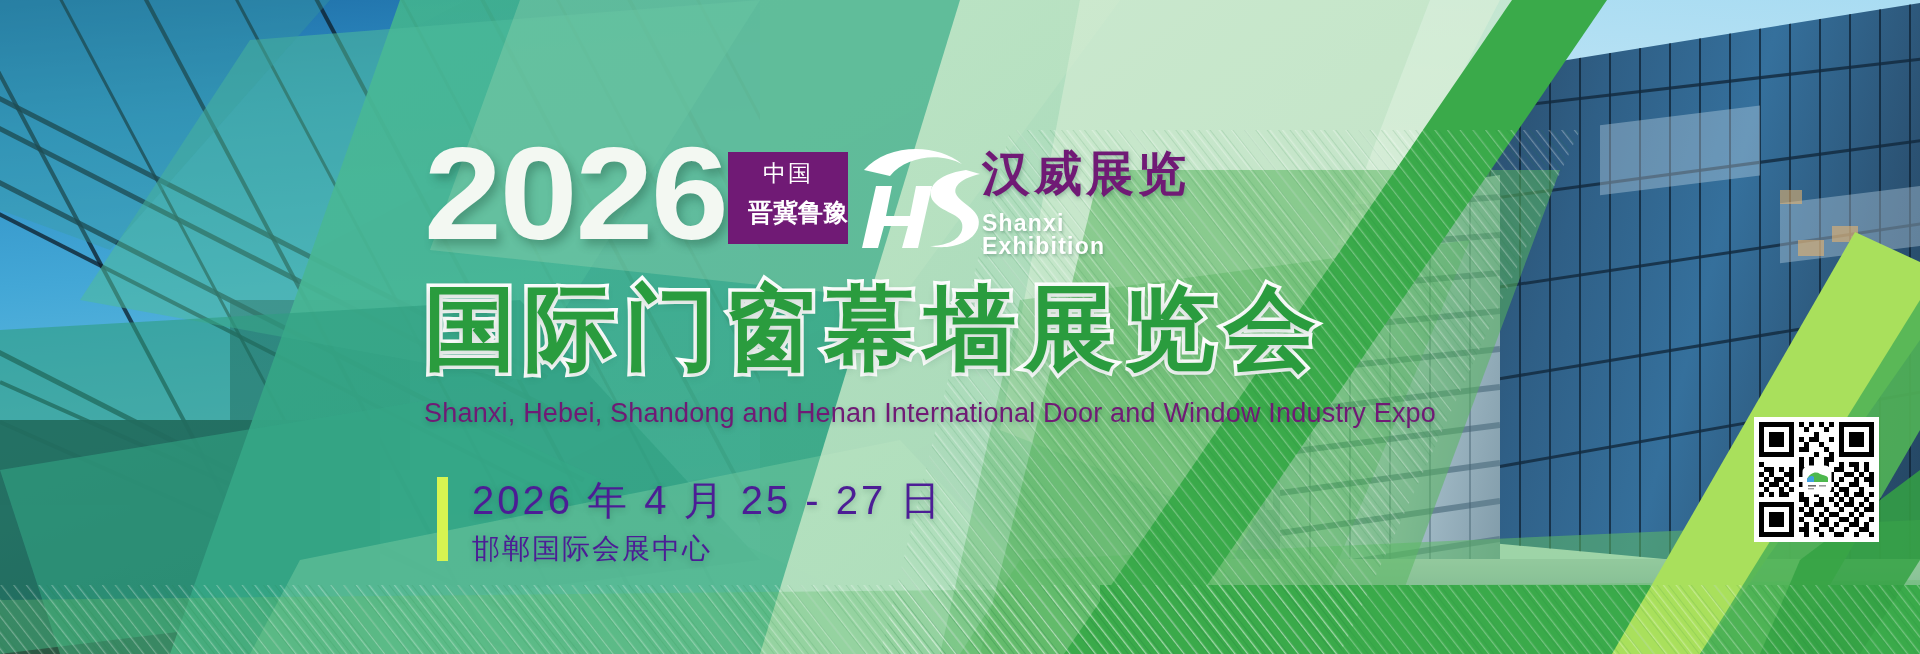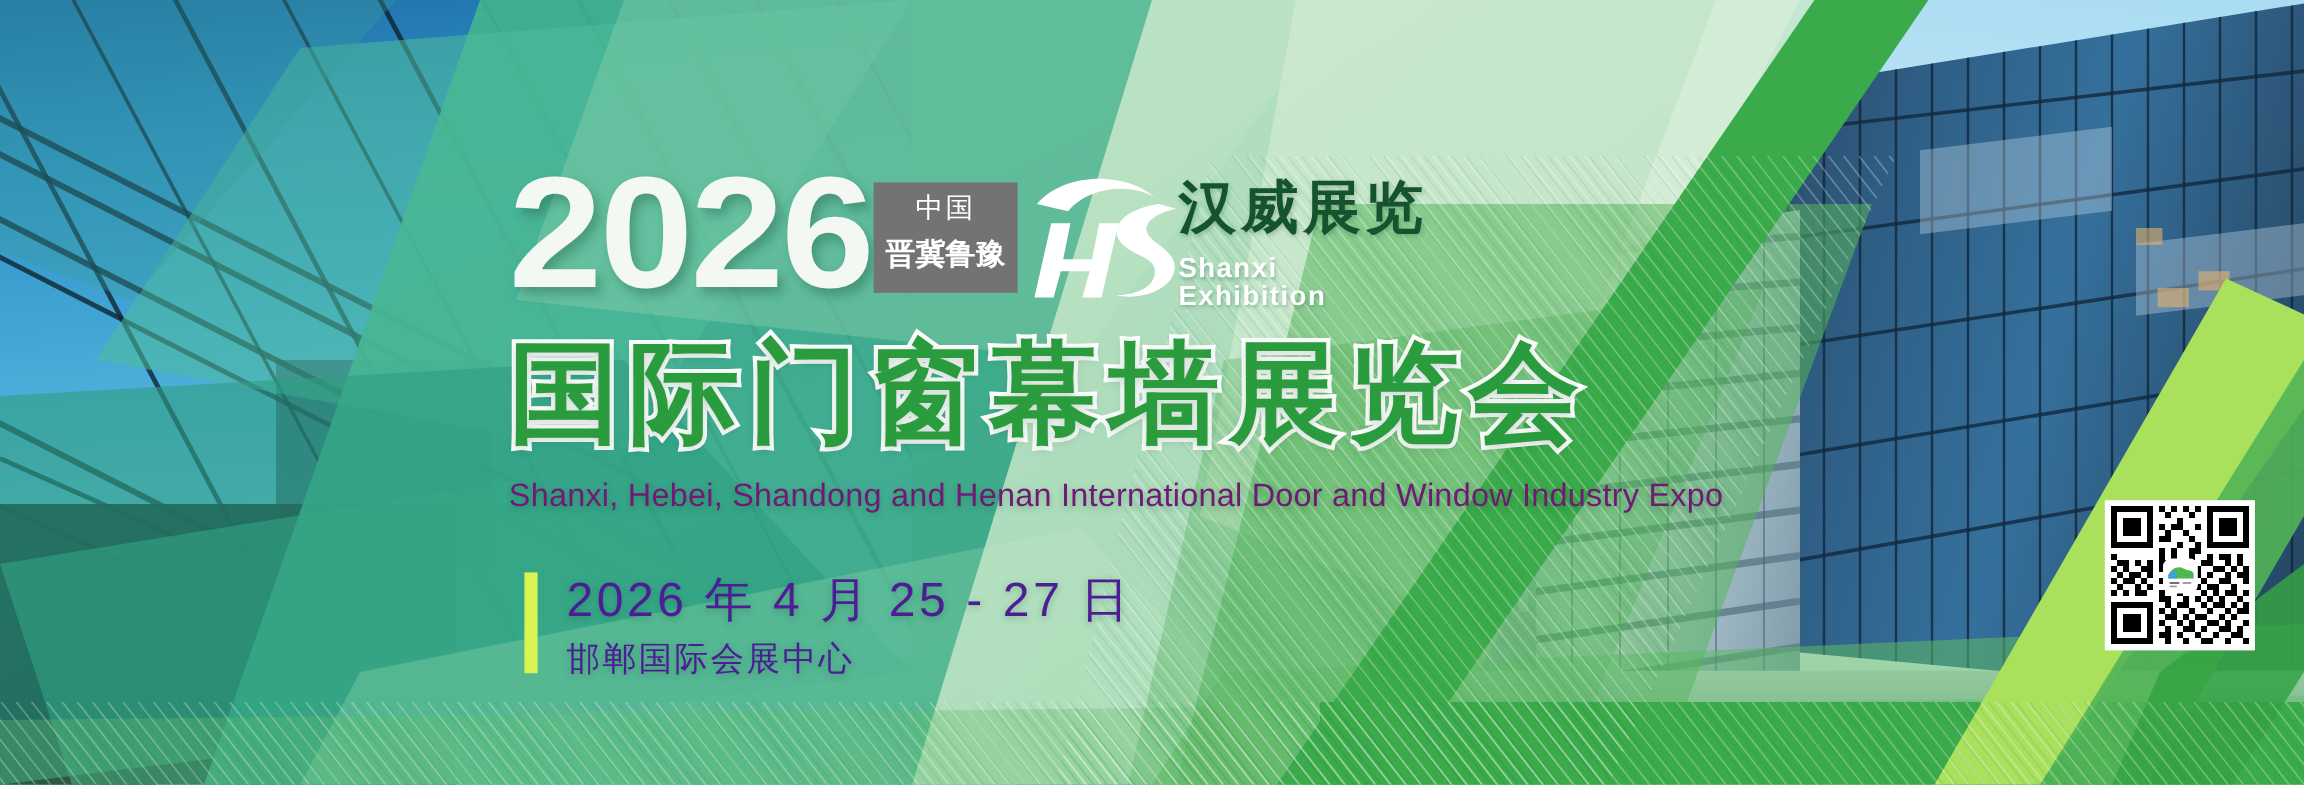--- a/index.html
+++ b/index.html
@@ -51,35 +51,35 @@
     font-family:"Liberation Sans","DejaVu Sans",sans-serif;
     font-weight:bold;font-size:132px;line-height:132px;
     letter-spacing:-2px;
     color:#f3f8f2;
     transform:scaleX(1.06);transform-origin:left top;
     text-shadow:4px 6px 9px rgba(20,70,50,.33);
   }
 
   .region-box{
     position:absolute;left:728px;top:152px;width:120px;height:92px;
-    background:#737373;
+    background:#701a75;
   }
   .region-box .r1{
     position:absolute;left:0;right:0;top:10px;text-align:center;
     color:#ffffff;font-size:23px;line-height:23px;letter-spacing:2px;
   }
   .region-box .r2{
-    position:absolute;left:0;right:0;top:48px;text-align:center;
+    position:absolute;left:0;right:0;top:48px;text-align:right;
     color:#ffffff;font-size:25px;line-height:25px;font-weight:bold;letter-spacing:0px;
   }
 
   .hanway{position:absolute;left:862px;top:146px;width:330px;height:110px;}
   .hanway .cn{
     position:absolute;left:120px;top:4px;
-    color:#14532d;font-size:48px;line-height:48px;font-weight:bold;letter-spacing:4px;
+    color:#701a75;font-size:48px;line-height:48px;font-weight:bold;letter-spacing:4px;
     text-shadow:1px 2px 4px rgba(25,80,55,.3);
   }
   .hanway .en{
     position:absolute;left:120px;top:66px;
     color:#ffffff;font-size:23px;line-height:23px;font-weight:bold;letter-spacing:1.2px;
     text-shadow:1px 2px 3px rgba(25,80,55,.3);
   }
 
   .main-title{
     position:absolute;left:424px;top:282px;

